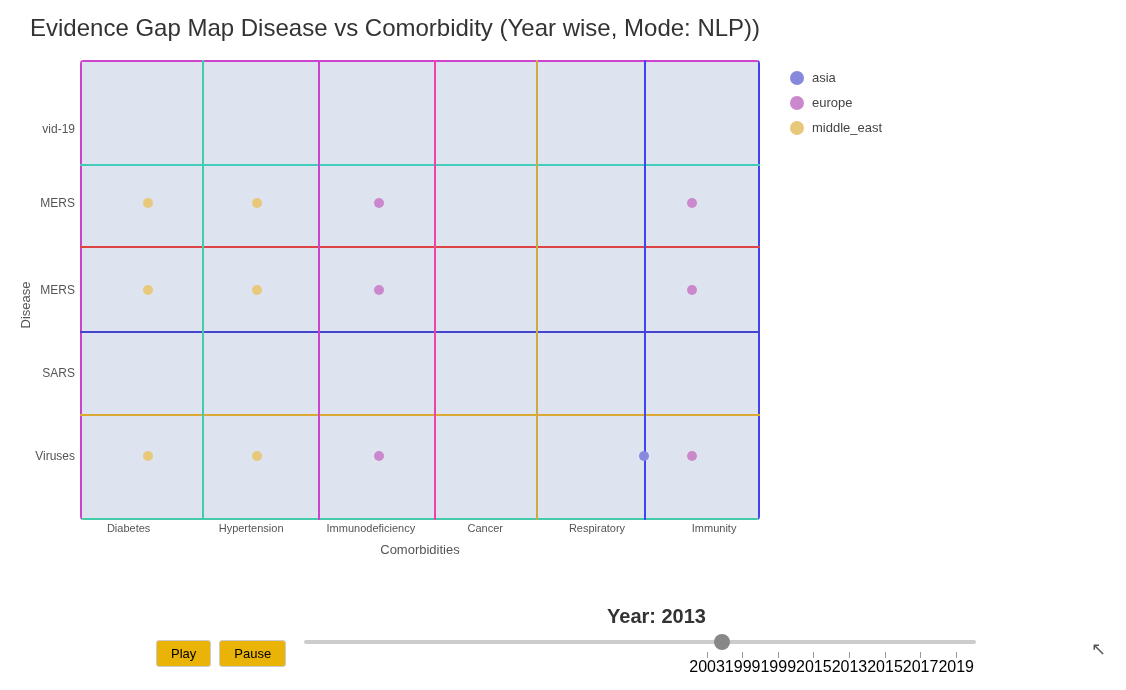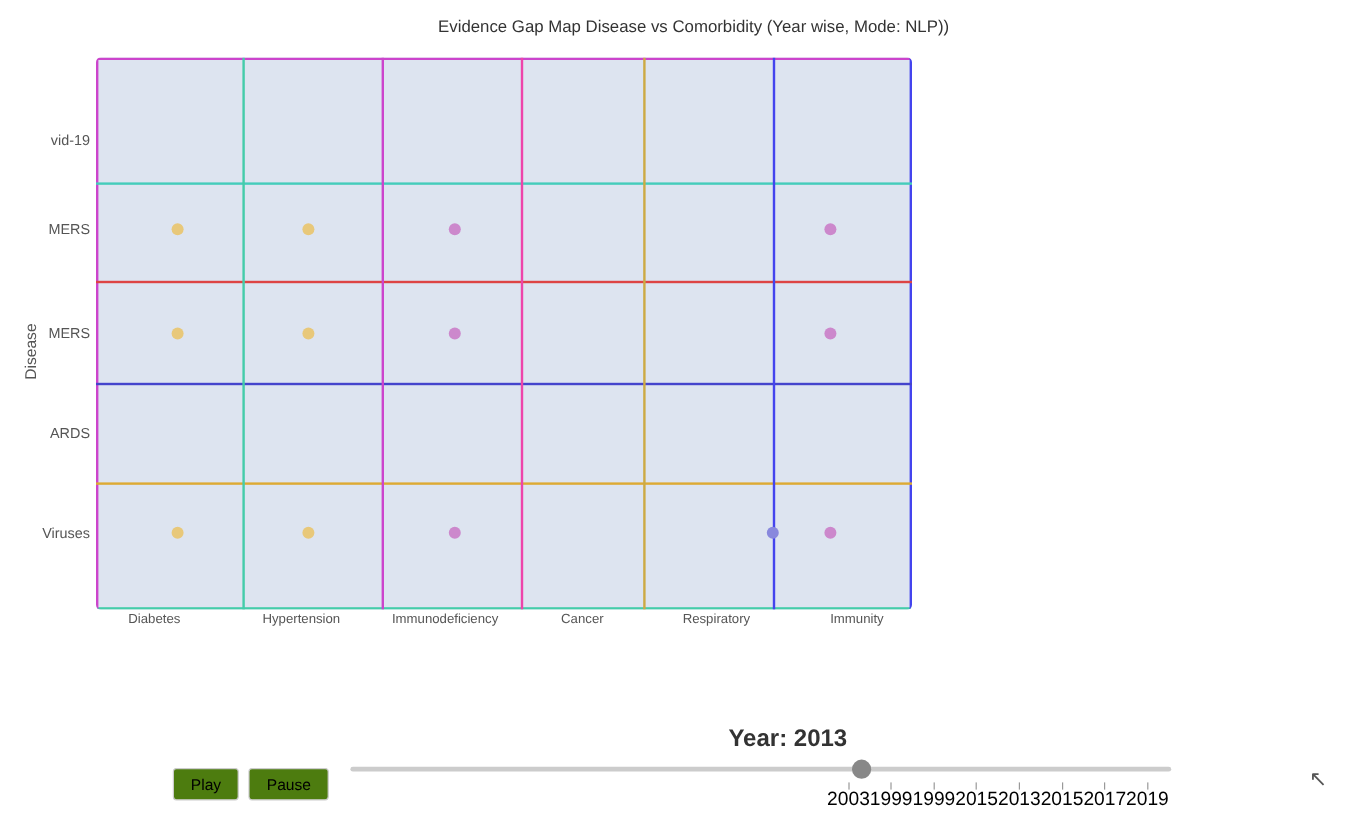--- a/index.html
+++ b/index.html
@@ -13,25 +13,24 @@
     }
 
     .page-container {
       width: 1126px;
       height: 690px;
       background: #fff;
       position: relative;
     }
 
     .chart-title {
-      font-size: 14px;
+      font-size: 24px;
       font-weight: normal;
       color: #333;
       padding: 14px 0 8px 30px;
-      text-align: center;
     }
 
     .chart-area {
       display: flex;
       flex-direction: row;
       padding: 0 30px;
     }
 
     .chart-wrapper {
       position: relative;
@@ -135,41 +134,41 @@
 
     .legend-label {
       font-size: 13px;
       color: #444;
     }
 
     
     .bottom-section {
       position: absolute;
       bottom: 0;
-      left: 4px;
+      left: 16px;
       right: 0;
       height: 85px;
       display: flex;
       flex-direction: column;
       align-items: center;
       margin-top: 20px;
     }
 
     .controls-row {
       display: flex;
       align-items: center;
       width: 100%;
       padding: 0 140px;
     }
 
     .play-btn, .pause-btn {
       padding: 5px 14px;
       font-size: 13px;
       border: 1px solid #ccc;
-      background: #4d7c0f;
+      background: #eab308;
       cursor: pointer;
       border-radius: 3px;
       margin-right: 8px;
     }
 
     .slider-container {
       flex: 1;
       position: relative;
       margin: 0 10px;
     }
@@ -231,21 +230,21 @@
   <div class="chart-area">
 
     <div class="chart-wrapper">
 
       <div class="y-axis-label">Disease</div>
 
       <div class="y-labels">
         <div class="y-label" style="top:15%">vid-19</div>
         <div class="y-label" style="top:31%">MERS</div>
         <div class="y-label" style="top:50%">MERS</div>
-        <div class="y-label" style="top:68%">ARDS</div>
+        <div class="y-label" style="top:68%">SARS</div>
         <div class="y-label" style="top:86%">Viruses</div>
       </div>
 
       <div class="chart-inner">
 
         <div style="position:absolute;top:0;left:0;right:0;height:2px;background:#cc44cc;"></div>
 
         <div style="position:absolute;bottom:0;left:0;right:0;height:2px;background:#44ccaa;"></div>
 
         <div style="position:absolute;top:0;bottom:0;left:0;width:2px;background:#cc44cc;"></div>
@@ -283,22 +282,37 @@
 
       <div class="x-labels">
         <div class="x-label" style="width:18%;margin-left:0">Diabetes</div>
         <div class="x-label" style="width:17%">Hypertension</div>
         <div class="x-label" style="width:17%">Immunodeficiency</div>
         <div class="x-label" style="width:15%">Cancer</div>
         <div class="x-label" style="width:16%">Respiratory</div>
         <div class="x-label" style="width:17%">Immunity</div>
       </div>
 
+      <div class="x-axis-title">Comorbidities</div>
     </div>
 
+    <div class="legend">
+      <div class="legend-item">
+        <div class="legend-dot" style="background:#8888dd;"></div>
+        <span class="legend-label">asia</span>
+      </div>
+      <div class="legend-item">
+        <div class="legend-dot" style="background:#cc88cc;"></div>
+        <span class="legend-label">europe</span>
+      </div>
+      <div class="legend-item">
+        <div class="legend-dot" style="background:#e8c87a;"></div>
+        <span class="legend-label">middle_east</span>
+      </div>
+    </div>
 
   </div>
 
   <div class="bottom-section">
 
     <div style="width:100%;text-align:right;padding-right:420px;font-size:20px;font-weight:bold;color:#333;margin-bottom:2px;">Year: 2013</div>
 
     <div class="controls-row">
       <button class="play-btn">Play</button>
       <button class="pause-btn">Pause</button>

